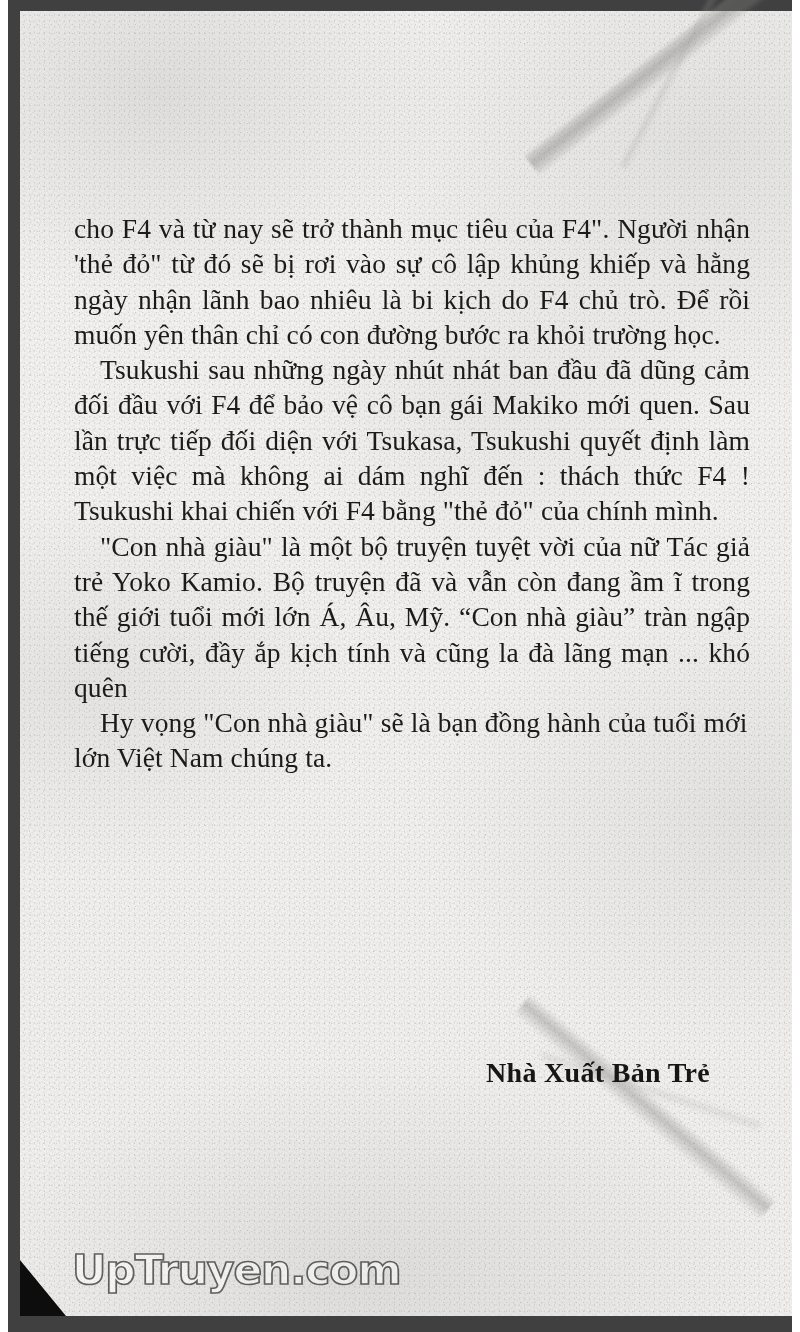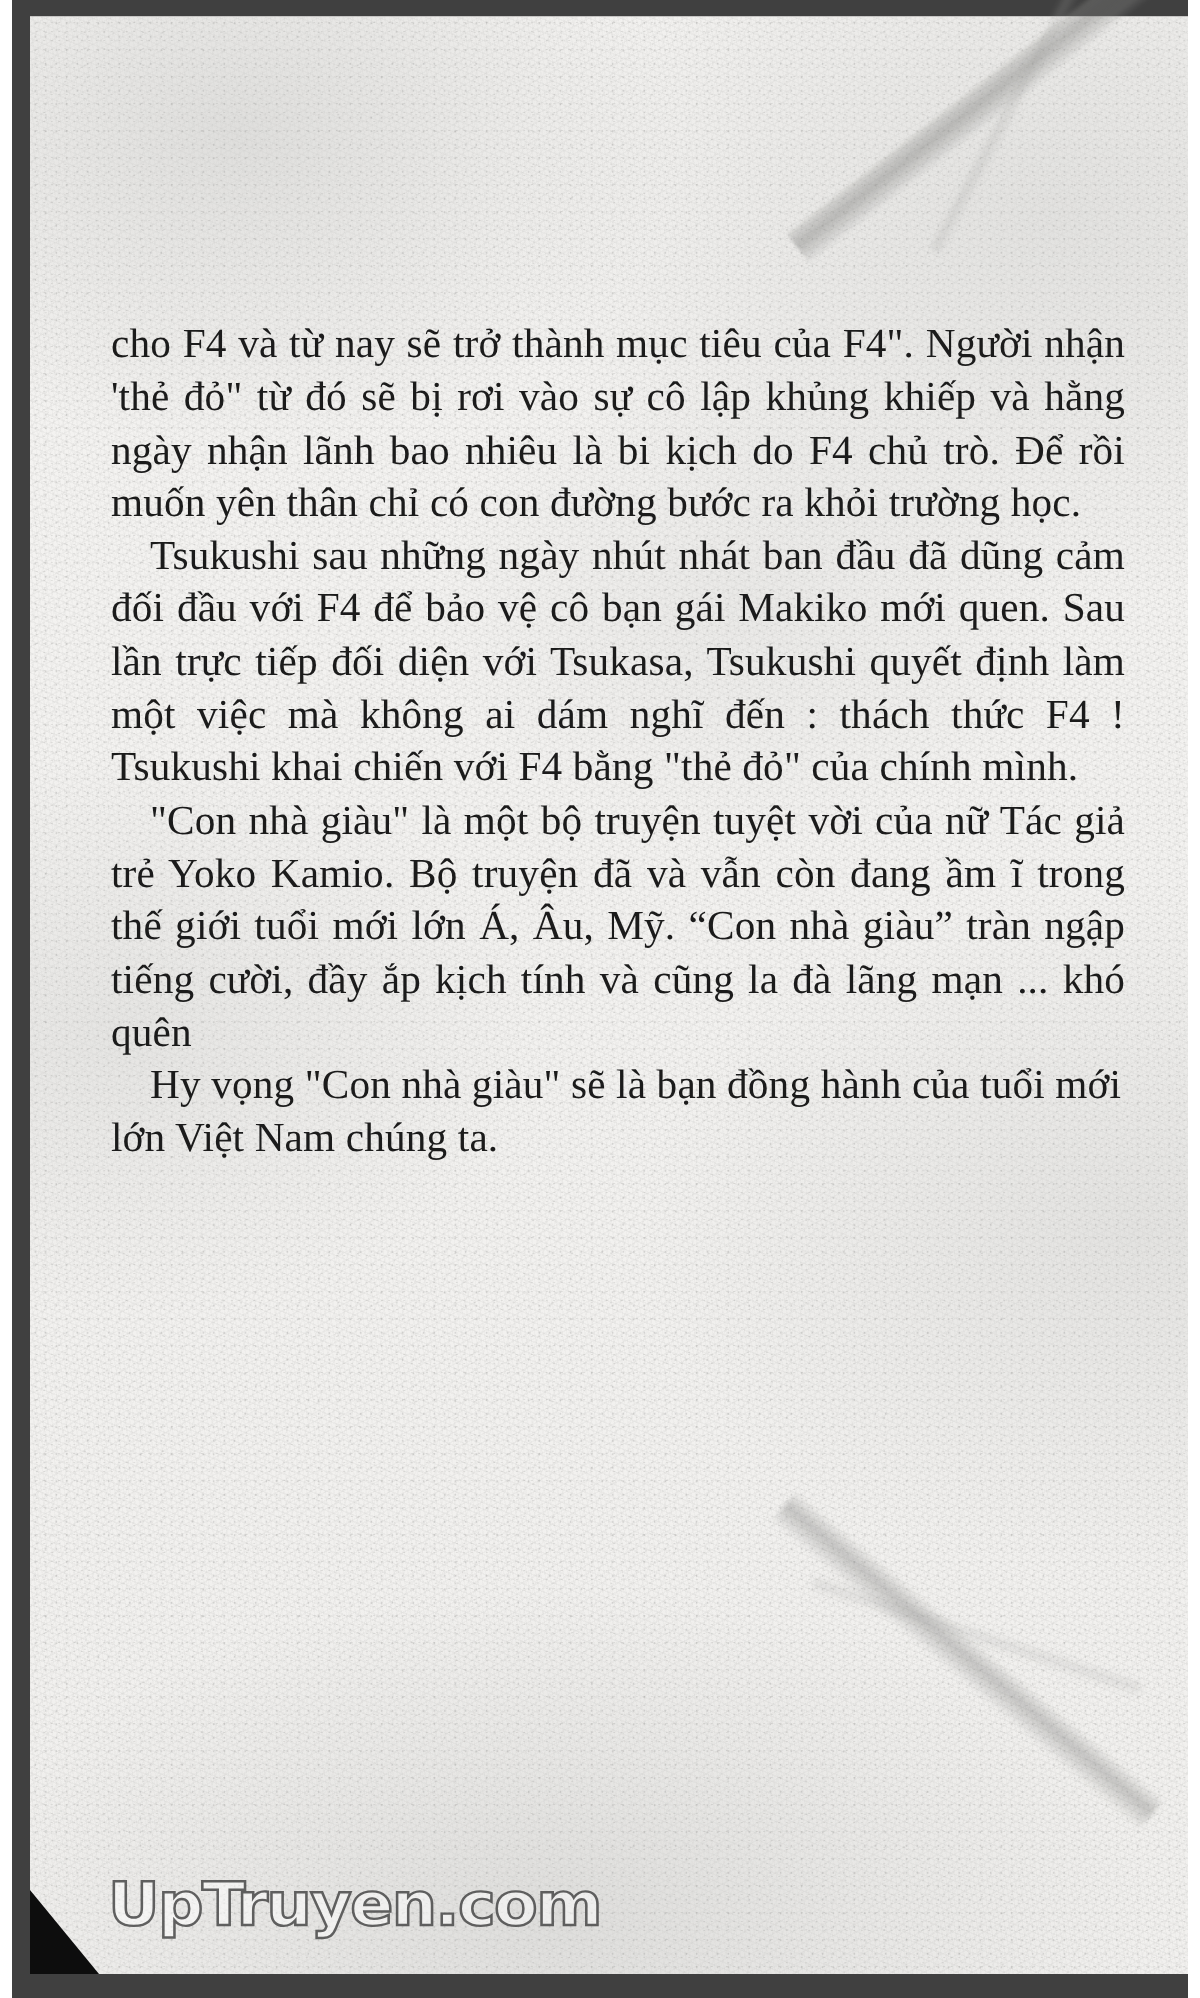--- a/index.html
+++ b/index.html
@@ -198,20 +198,21 @@
     <div class="crease-br"></div>
     <div class="crease-br2"></div>
 
     <div class="textblock">
       <p class="noindent">cho F4 và từ nay sẽ trở thành mục tiêu của F4". Người nhận 'thẻ đỏ" từ đó sẽ bị rơi vào sự cô lập khủng khiếp và hằng ngày nhận lãnh bao nhiêu là bi kịch do F4 chủ trò. Để rồi muốn yên thân chỉ có con đường bước ra khỏi trường học.</p>
       <p>Tsukushi sau những ngày nhút nhát ban đầu đã dũng cảm đối đầu với F4 để bảo vệ cô bạn gái Makiko mới quen. Sau lần trực tiếp đối diện với Tsukasa, Tsukushi quyết định làm một việc mà không ai dám nghĩ đến : thách thức F4 ! Tsukushi khai chiến với F4 bằng "thẻ đỏ" của chính mình.</p>
       <p>"Con nhà giàu" là một bộ truyện tuyệt vời của nữ Tác giả trẻ Yoko Kamio. Bộ truyện đã và vẫn còn đang ầm ĩ trong thế giới tuổi mới lớn Á, Âu, Mỹ. “Con nhà giàu” tràn ngập tiếng cười, đầy ắp kịch tính và cũng la đà lãng mạn ... khó quên</p>
       <p>Hy vọng "Con nhà giàu" sẽ là bạn đồng hành của tuổi mới lớn Việt Nam chúng ta.</p>
     </div>
 
+    <div class="signature">Nhà Xuất Bản Trẻ</div>
 
     <div class="corner-triangle"></div>
 
     <div class="watermark">UpTruyen.com</div>
 
   </div>
 
 </div>
 
 </body></html>

